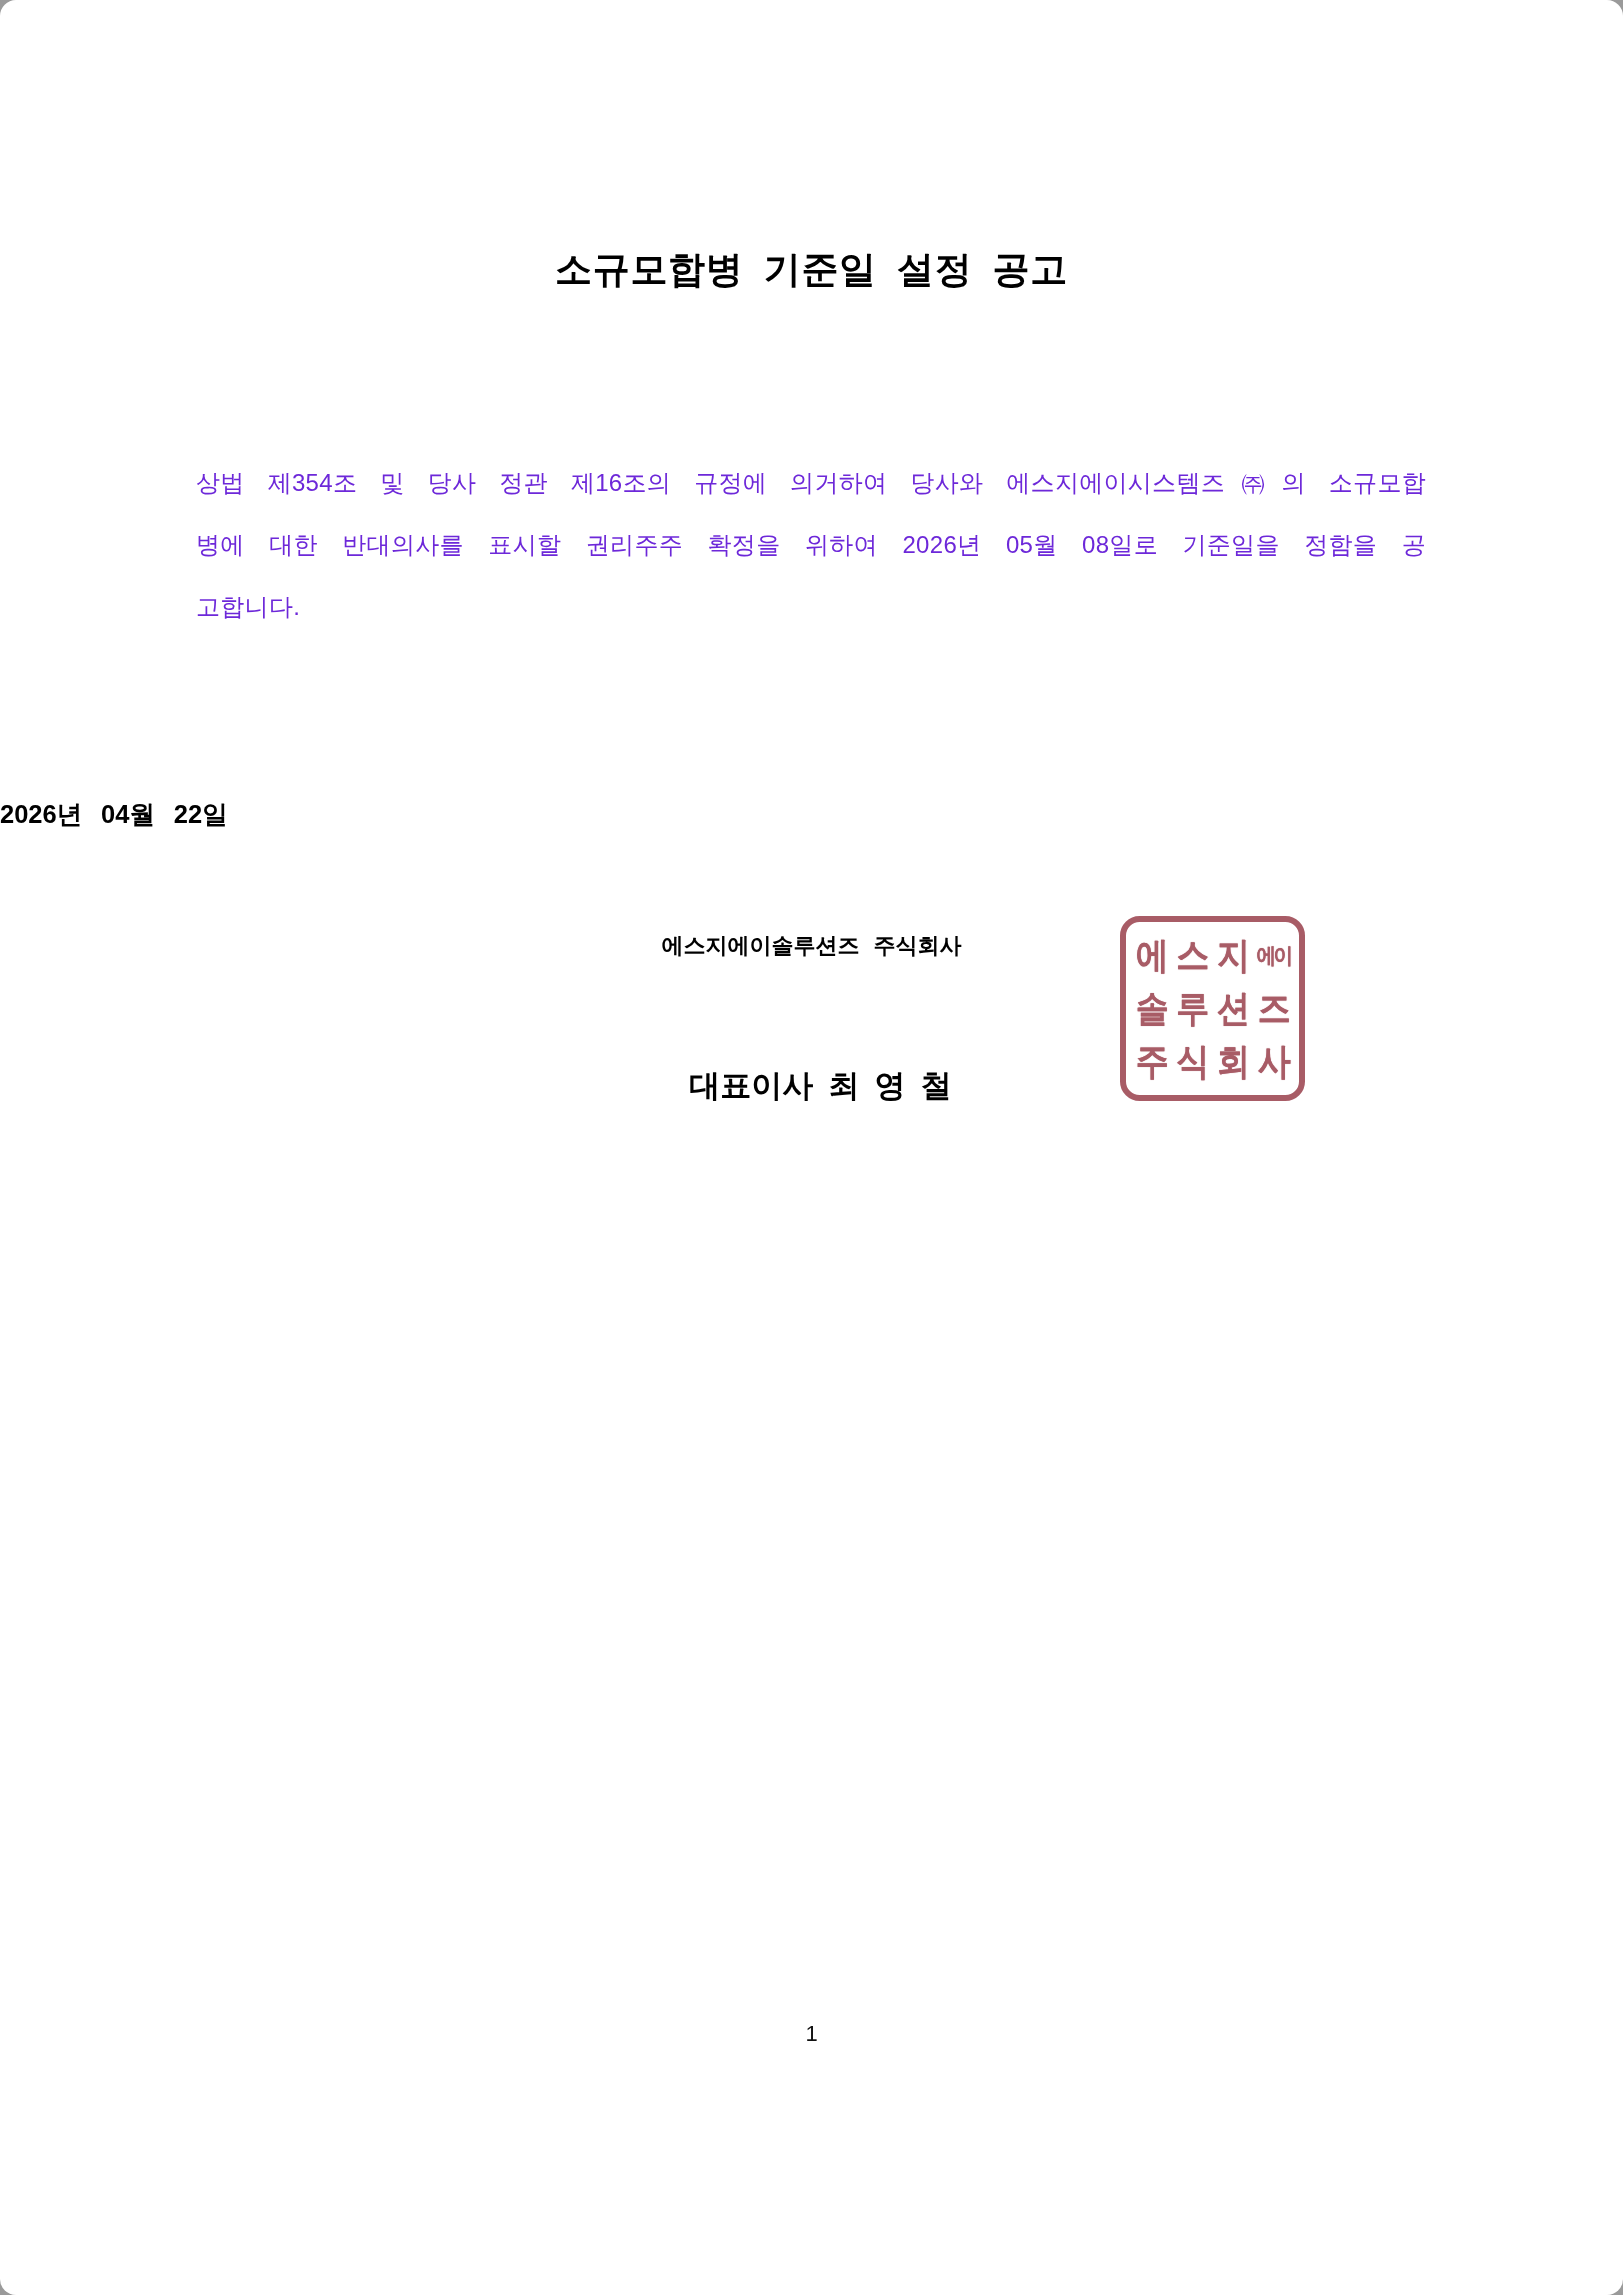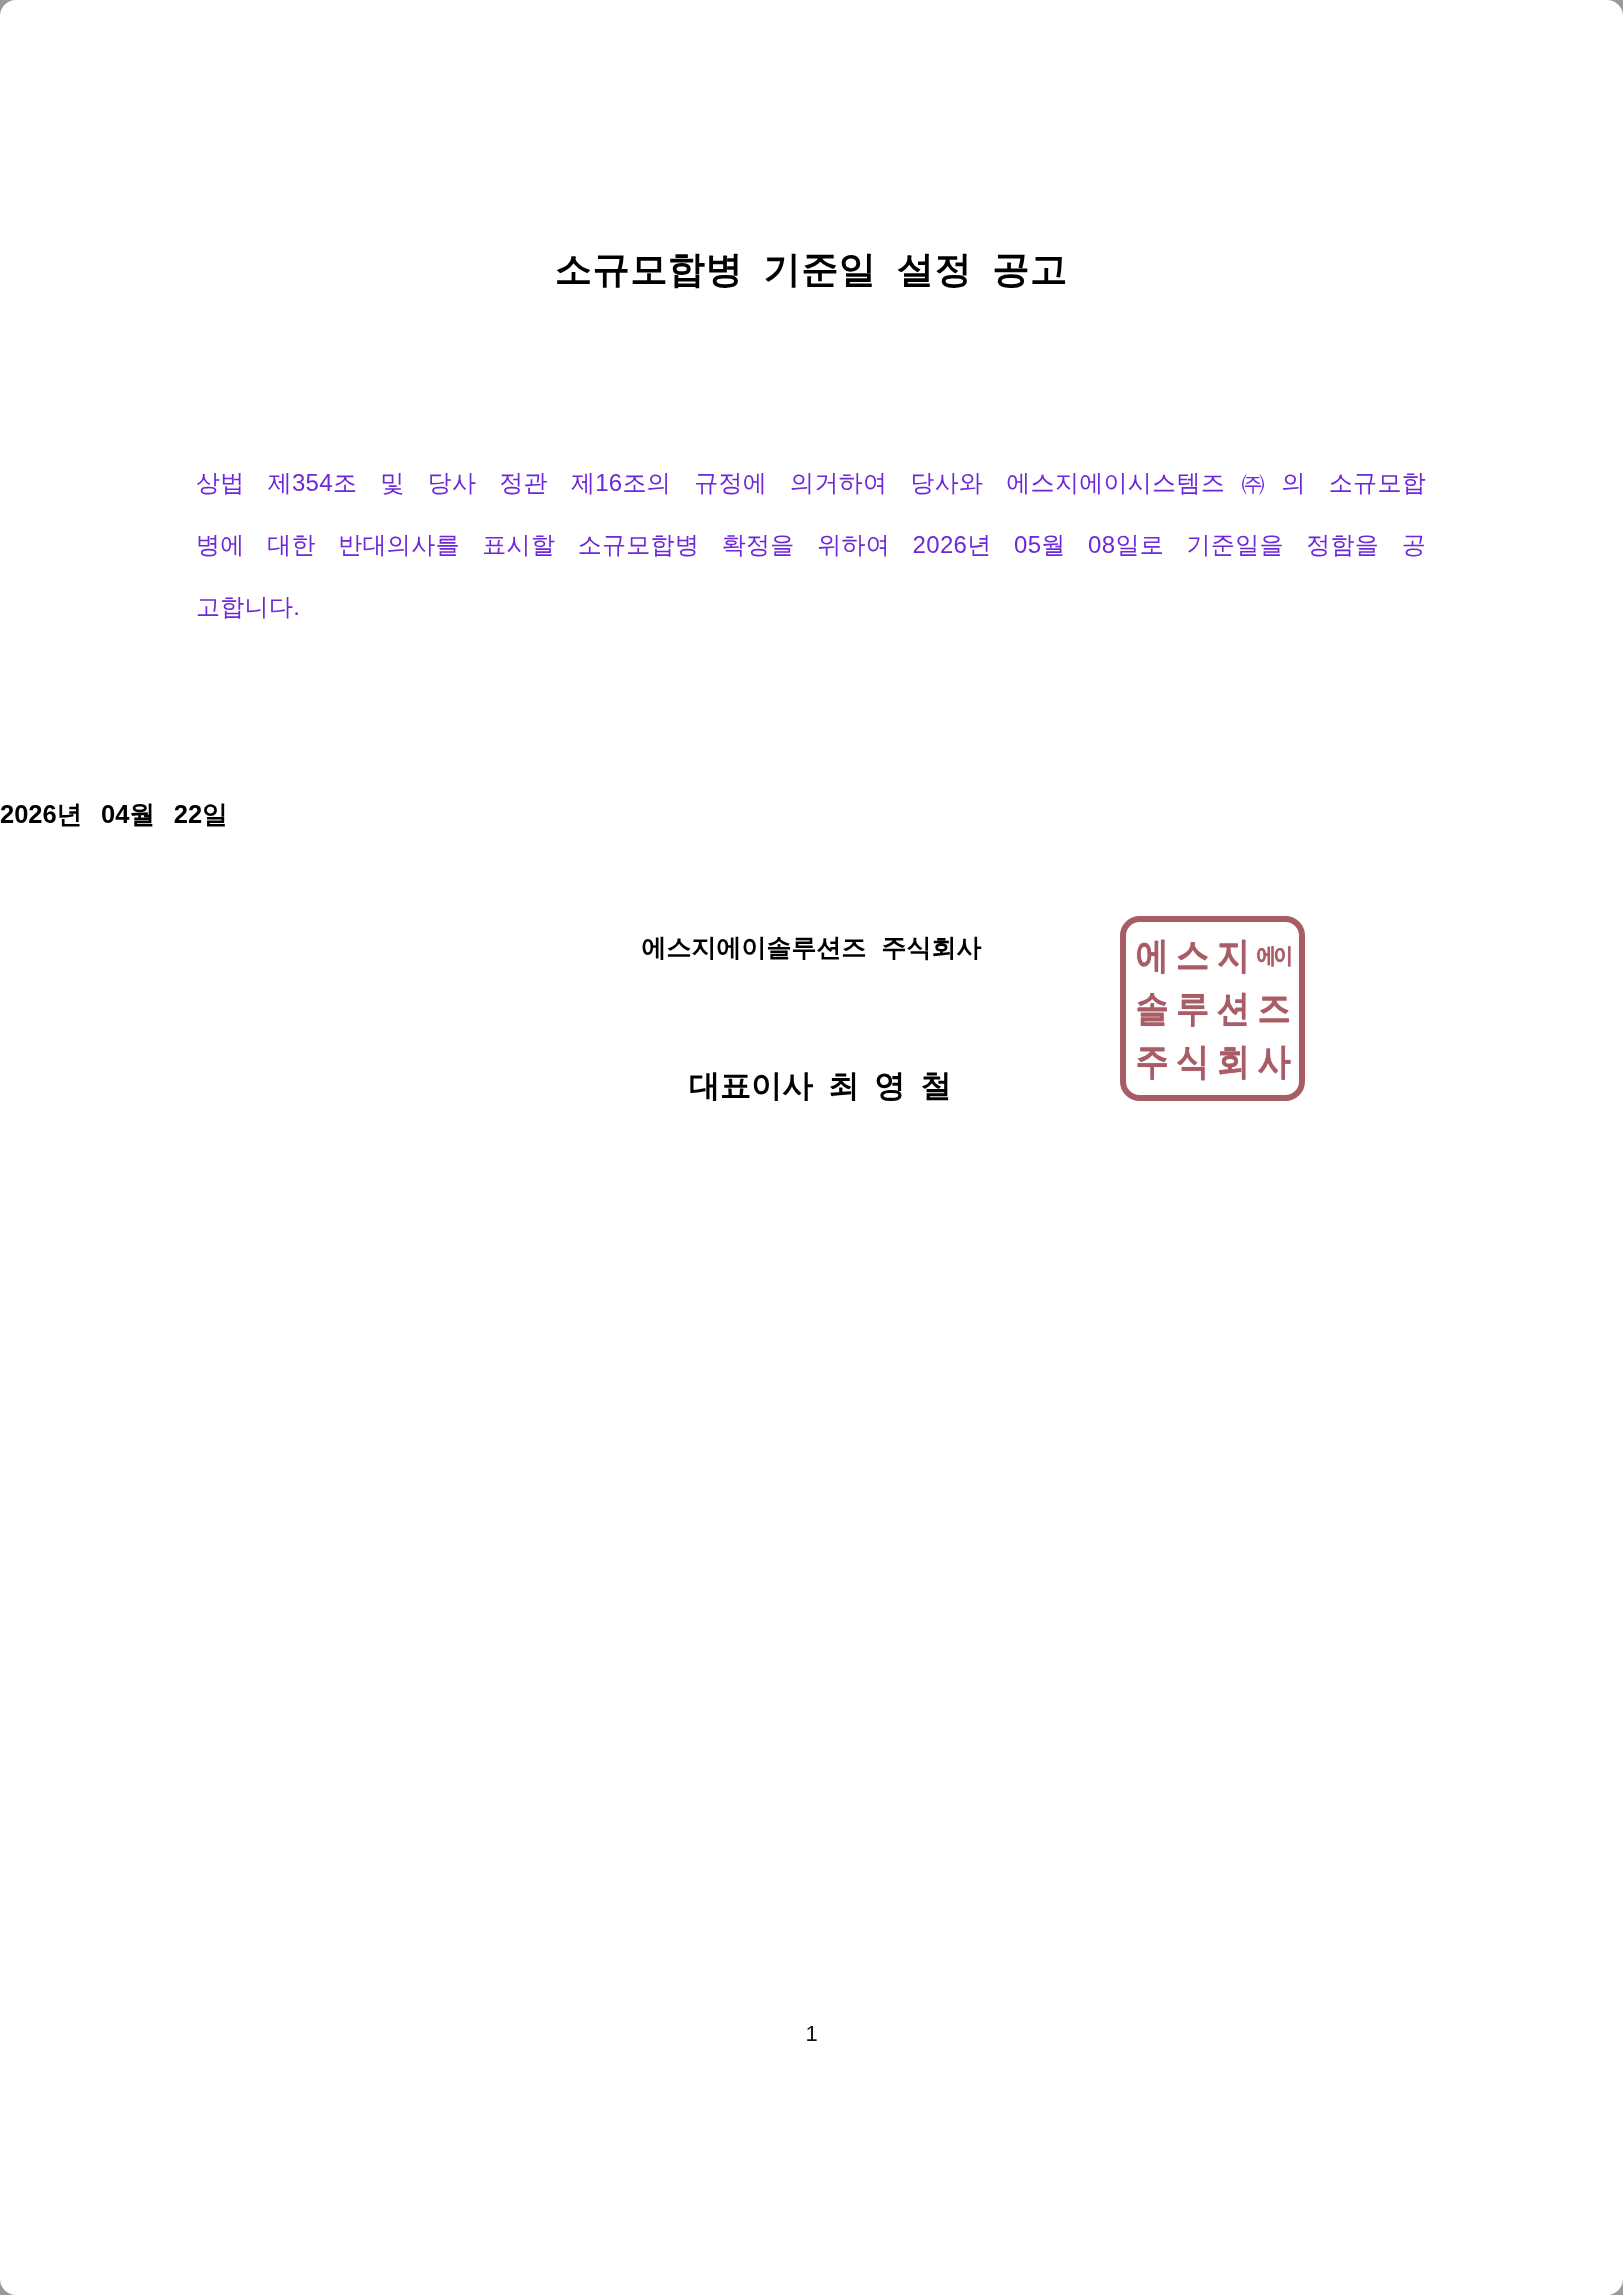--- a/index.html
+++ b/index.html
@@ -46,21 +46,21 @@
     text-align:left;
     font-size:25.5px;
     font-weight:700;
     word-spacing:11.8px;
     color:#000000;
   }
   .company-line{
     position:absolute;
     left:0;top:931px;width:1623px;
     text-align:center;
-    font-size:25px;
+    font-size:22px;
     font-weight:700;
     word-spacing:7.9px;
     color:#000000;
   }
   .ceo-line{
     position:absolute;
     left:0;top:1065px;width:1623px;
     text-align:center;
     font-size:31px;
     font-weight:700;
@@ -108,21 +108,21 @@
 </style>
 </head>
 <body>
 
 <div class="page">
 
   <h1 class="doc-title">소규모합병 기준일 설정 공고</h1>
 
   <div class="body-block">
     <div class="body-line justified">상법 제354조 및 당사 정관 제16조의 규정에 의거하여 당사와 에스지에이시스템즈㈜의 소규모합</div>
-    <div class="body-line justified">병에 대한 반대의사를 표시할 소규모합병 확정을 위하여 2026년 05월 08일로 기준일을 정함을 공</div>
+    <div class="body-line justified">병에 대한 반대의사를 표시할 권리주주 확정을 위하여 2026년 05월 08일로 기준일을 정함을 공</div>
     <div class="body-line">고합니다.</div>
   </div>
 
   <div class="date-line">2026년 04월 22일</div>
 
   <div class="company-line">에스지에이솔루션즈 주식회사</div>
 
   <div class="ceo-line">대표이사 최 영 철</div>
 
   <div class="seal" id="corporate-seal" title="에스지에이솔루션즈주식회사" style="color: rgb(157, 70, 82);">

